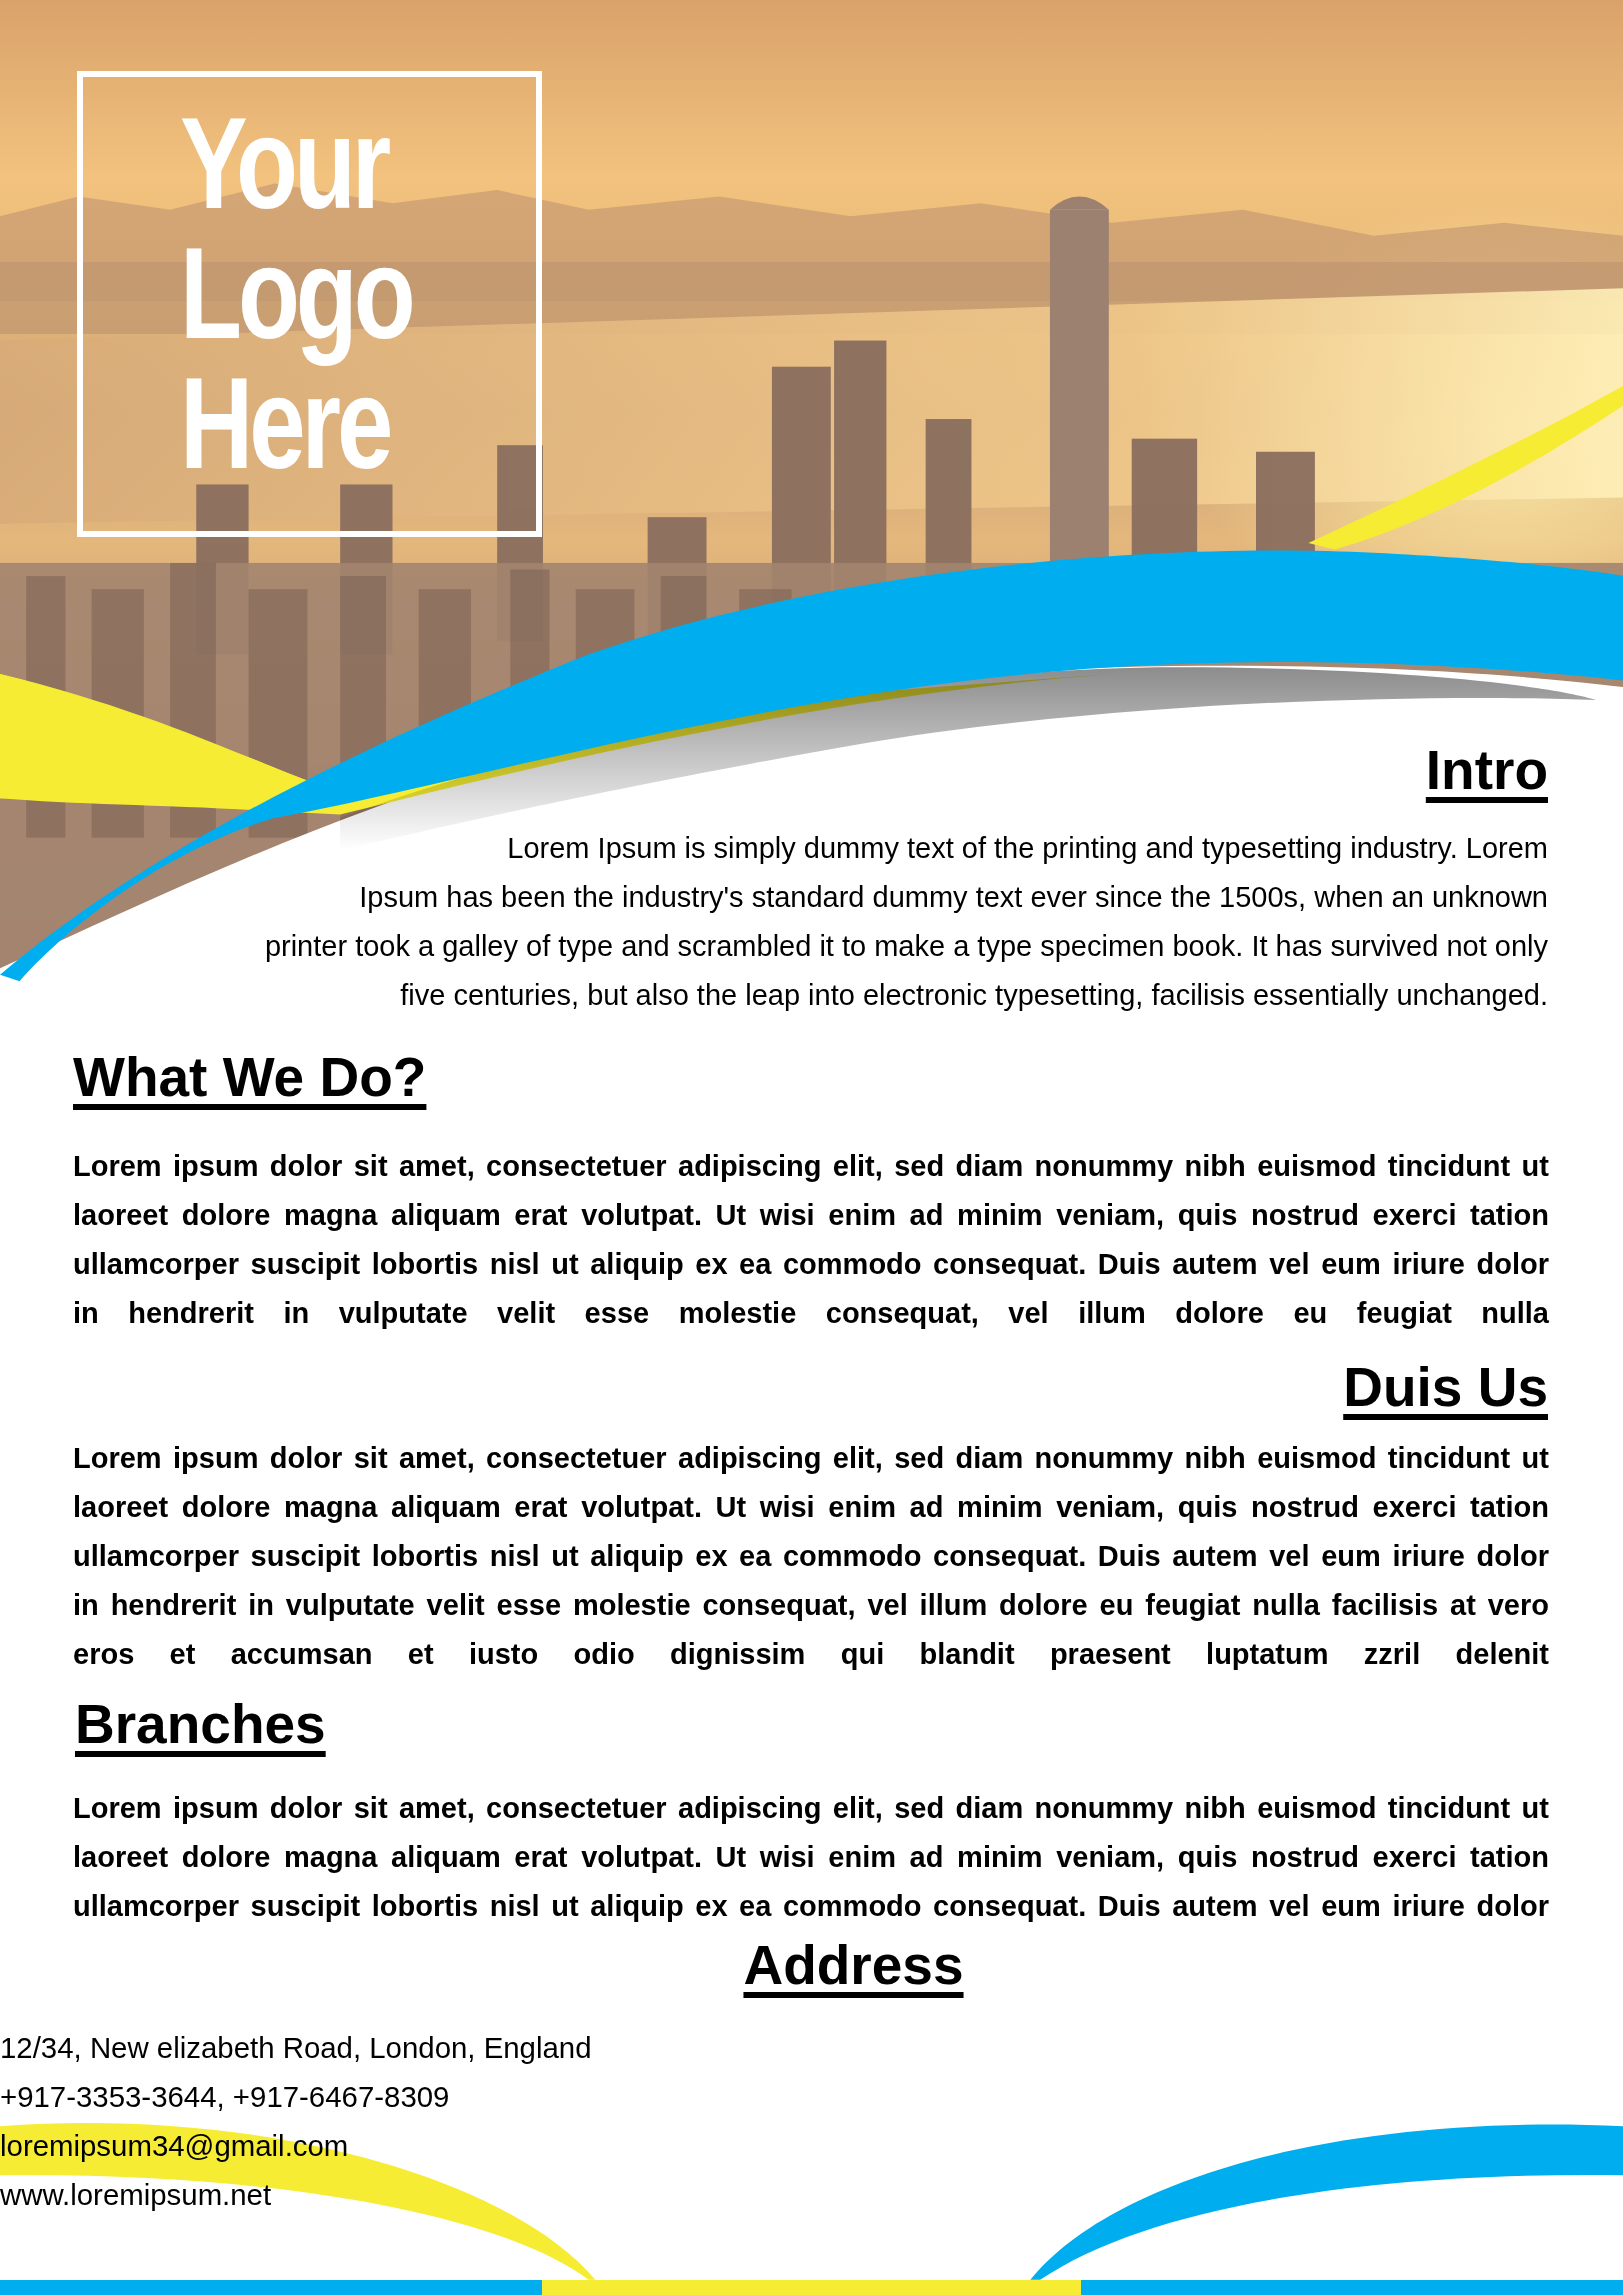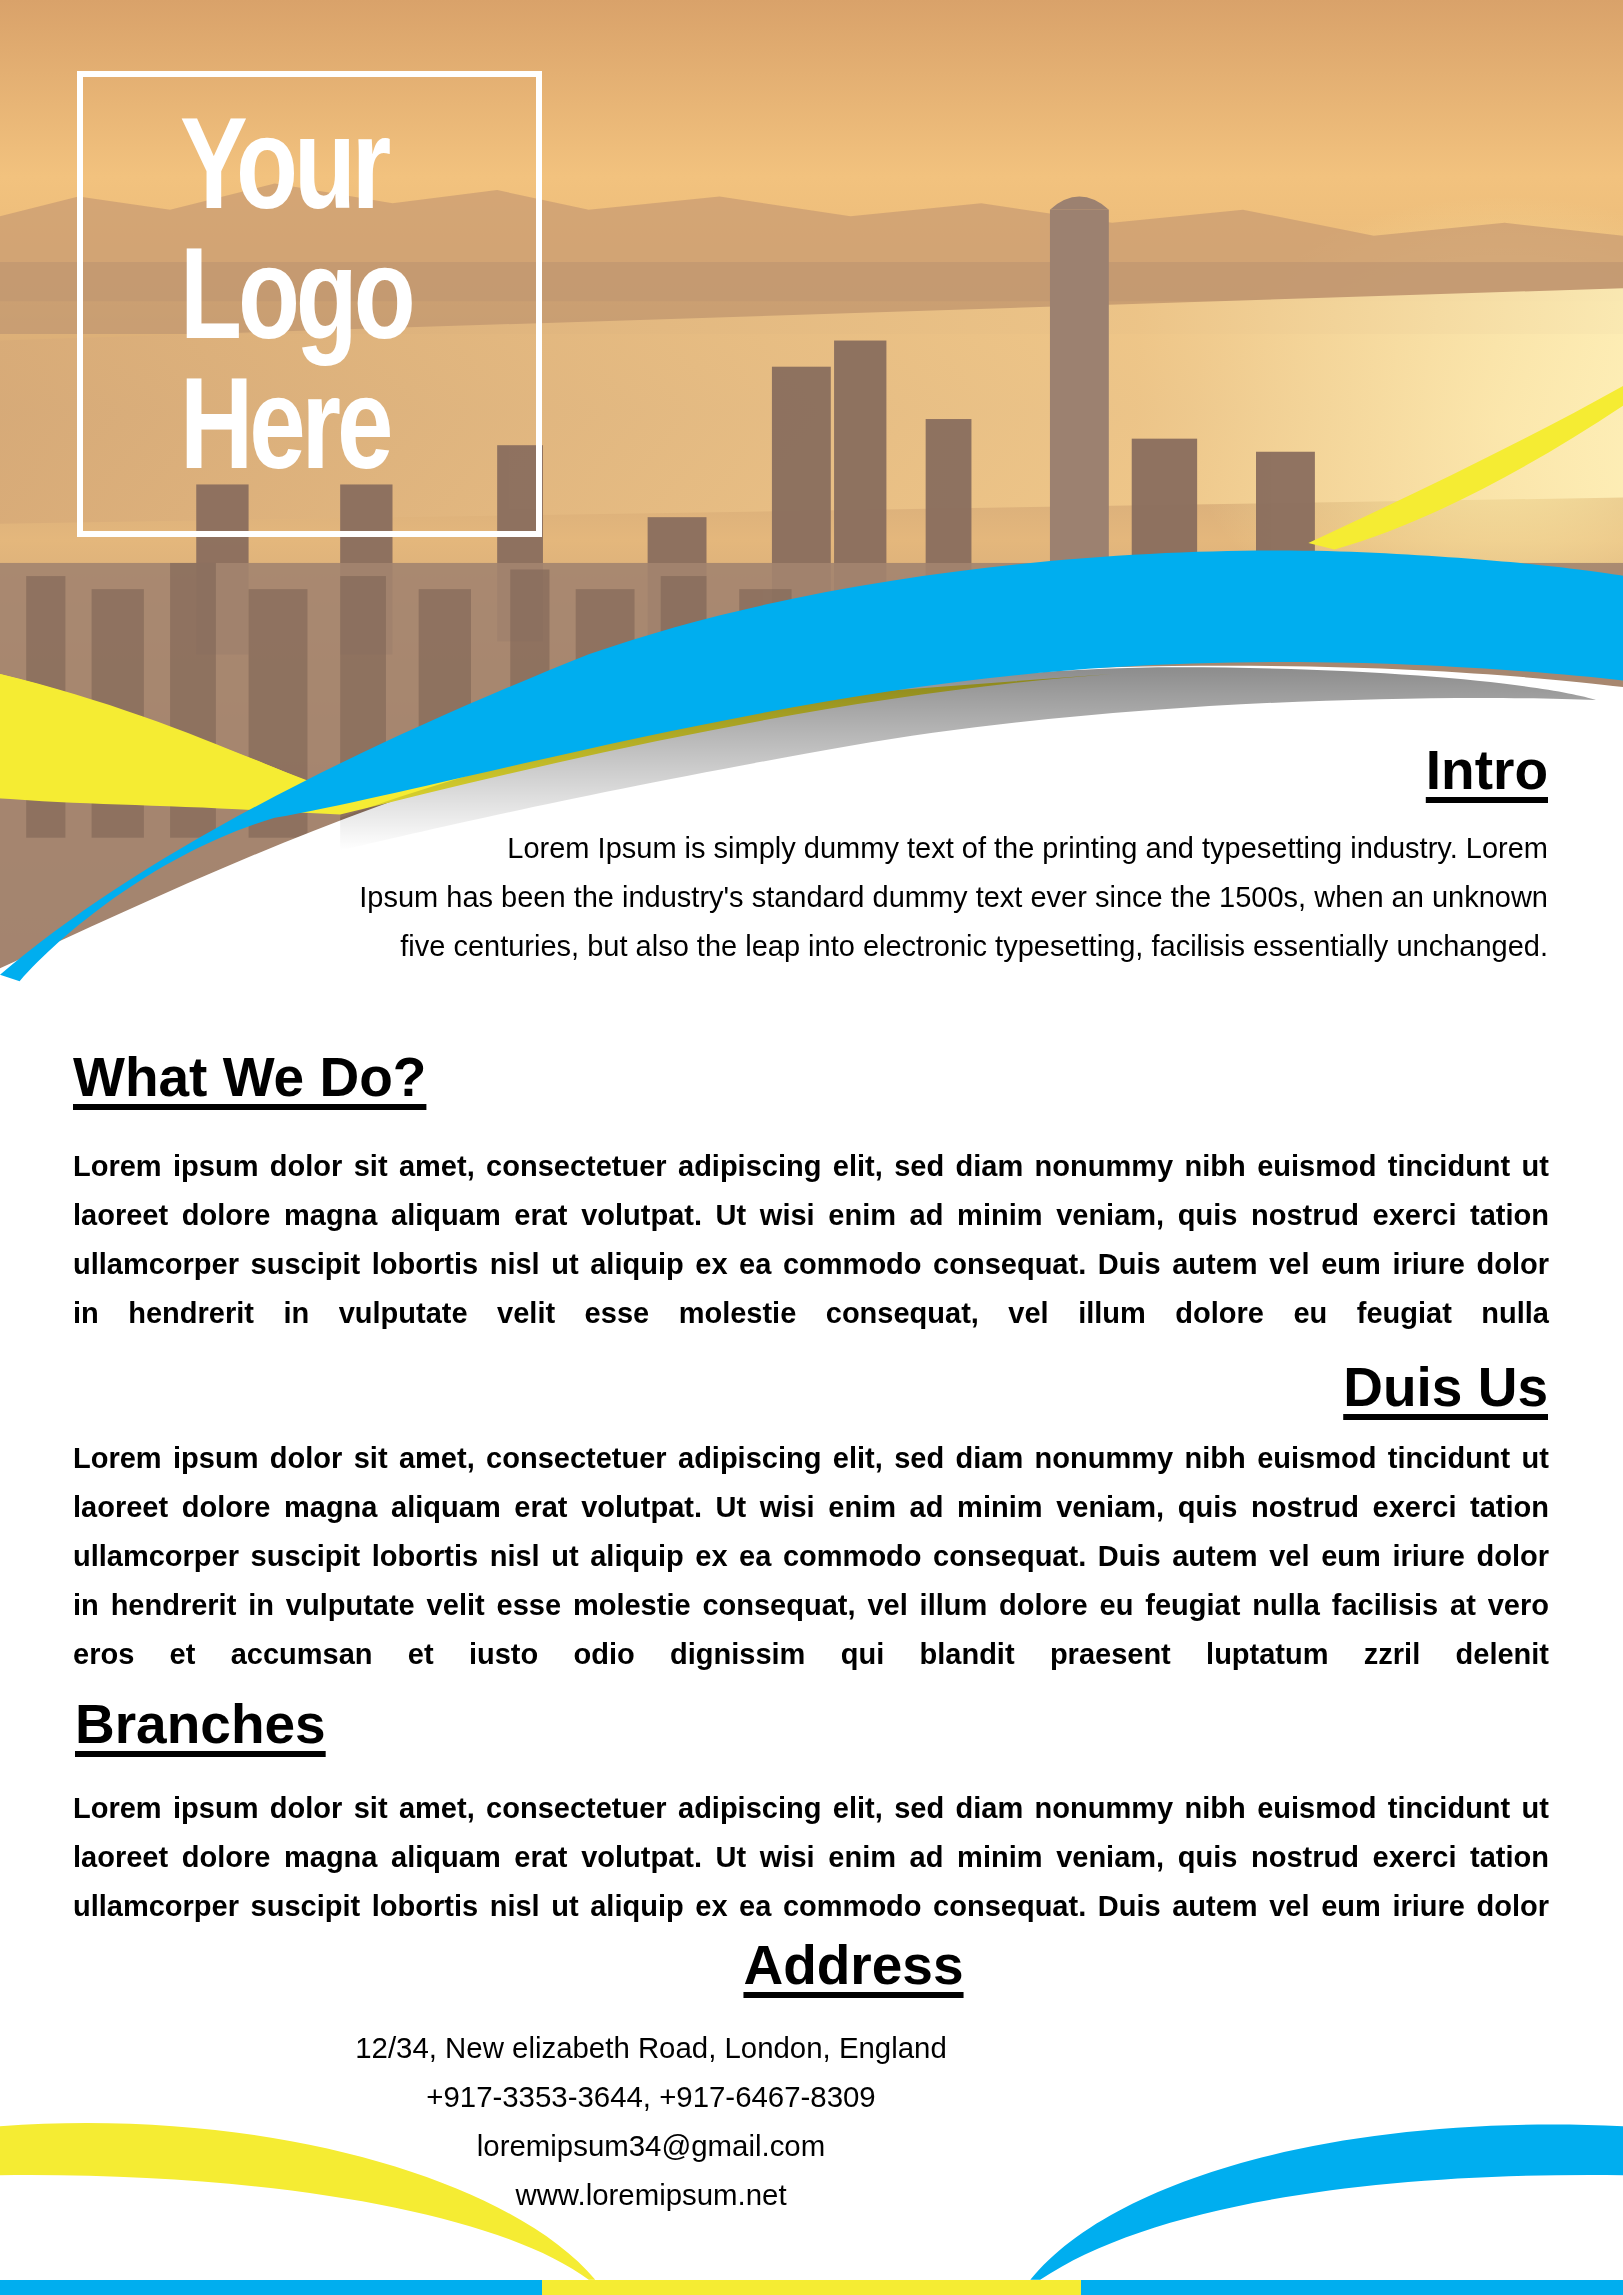--- a/index.html
+++ b/index.html
@@ -11,21 +11,21 @@
   .skyline{position:absolute;left:0;top:0;}
   .logo-frame{position:absolute;left:77px;top:71px;width:465px;height:466px;border:6.5px solid #ffffff;box-sizing:border-box;}
   .logo-text{position:absolute;left:180px;top:98px;width:275px;color:#ffffff;font-family:"Liberation Sans",sans-serif;font-weight:bold;font-size:130px;line-height:130px;letter-spacing:-5.2px;transform:scaleX(0.78);transform-origin:left top;}
   .logo-text div{white-space:nowrap;}
   .waves{position:absolute;left:0;top:0;}
   .heading{position:absolute;font-weight:bold;font-size:55px;line-height:1;text-decoration:underline;text-decoration-thickness:5.9px;text-underline-offset:7.9px;white-space:nowrap;}
   .para{position:absolute;font-size:29px;line-height:49px;}
   .para .line{display:block;white-space:nowrap;}
   .justify .line{text-align:justify;text-align-last:justify;font-weight:bold;}
   .right .line{text-align:right;}
-  .addr{position:absolute;left:0;width:1302px;text-align:center;font-size:29.4px;line-height:49px;}
+  .addr{position:absolute;left:0;width:1302px;text-align:left;font-size:29.4px;line-height:49px;}
   .bottom-bar{position:absolute;left:0;top:2280px;width:1623px;height:15px;display:flex;}
   .bottom-bar div{height:100%;}
 </style>
 </head>
 <body>
 
 <div class="hero">
   <div class="hero-bg"></div>
   <svg class="skyline" width="1623" height="982" viewBox="0 0 2481 1500">
     <defs>
@@ -104,20 +104,21 @@
 
   <path d="M0 3250 C400 3220 780 3330 910 3485 L900 3485 C760 3380 400 3320 0 3325 Z" fill="#f5ec33"></path>
 
   <path d="M2481 3250 C2050 3230 1700 3330 1575 3485 L1590 3485 C1760 3370 2100 3320 2481 3325 Z" fill="#00aeef"></path>
 </svg>
 
 <div class="heading" style="right:75px;top:743px;">Intro</div>
 <div class="para right" style="right:75px;top:824px;width:1505px;">
   <span class="line">Lorem Ipsum is simply dummy text of the printing and typesetting industry. Lorem</span>
   <span class="line">Ipsum has been the industry's standard dummy text ever since the 1500s, when an unknown</span>
+  <span class="line">printer took a galley of type and scrambled it to make a type specimen book. It has survived not only</span>
   <span class="line">five centuries, but also the leap into electronic typesetting, facilisis essentially unchanged.</span>
 </div>
 
 <div class="heading" style="left:73px;top:1050px;">What We Do?</div>
 <div class="para justify" style="left:73px;top:1142px;width:1476px;">
   <span class="line">Lorem ipsum dolor sit amet, consectetuer adipiscing elit, sed diam nonummy nibh euismod tincidunt ut</span>
   <span class="line">laoreet dolore magna aliquam erat volutpat. Ut wisi enim ad minim veniam, quis nostrud exerci tation</span>
   <span class="line">ullamcorper suscipit lobortis nisl ut aliquip ex ea commodo consequat. Duis autem vel eum iriure dolor</span>
   <span class="line">in hendrerit in vulputate velit esse molestie consequat, vel illum dolore eu feugiat nulla</span>
 </div>

